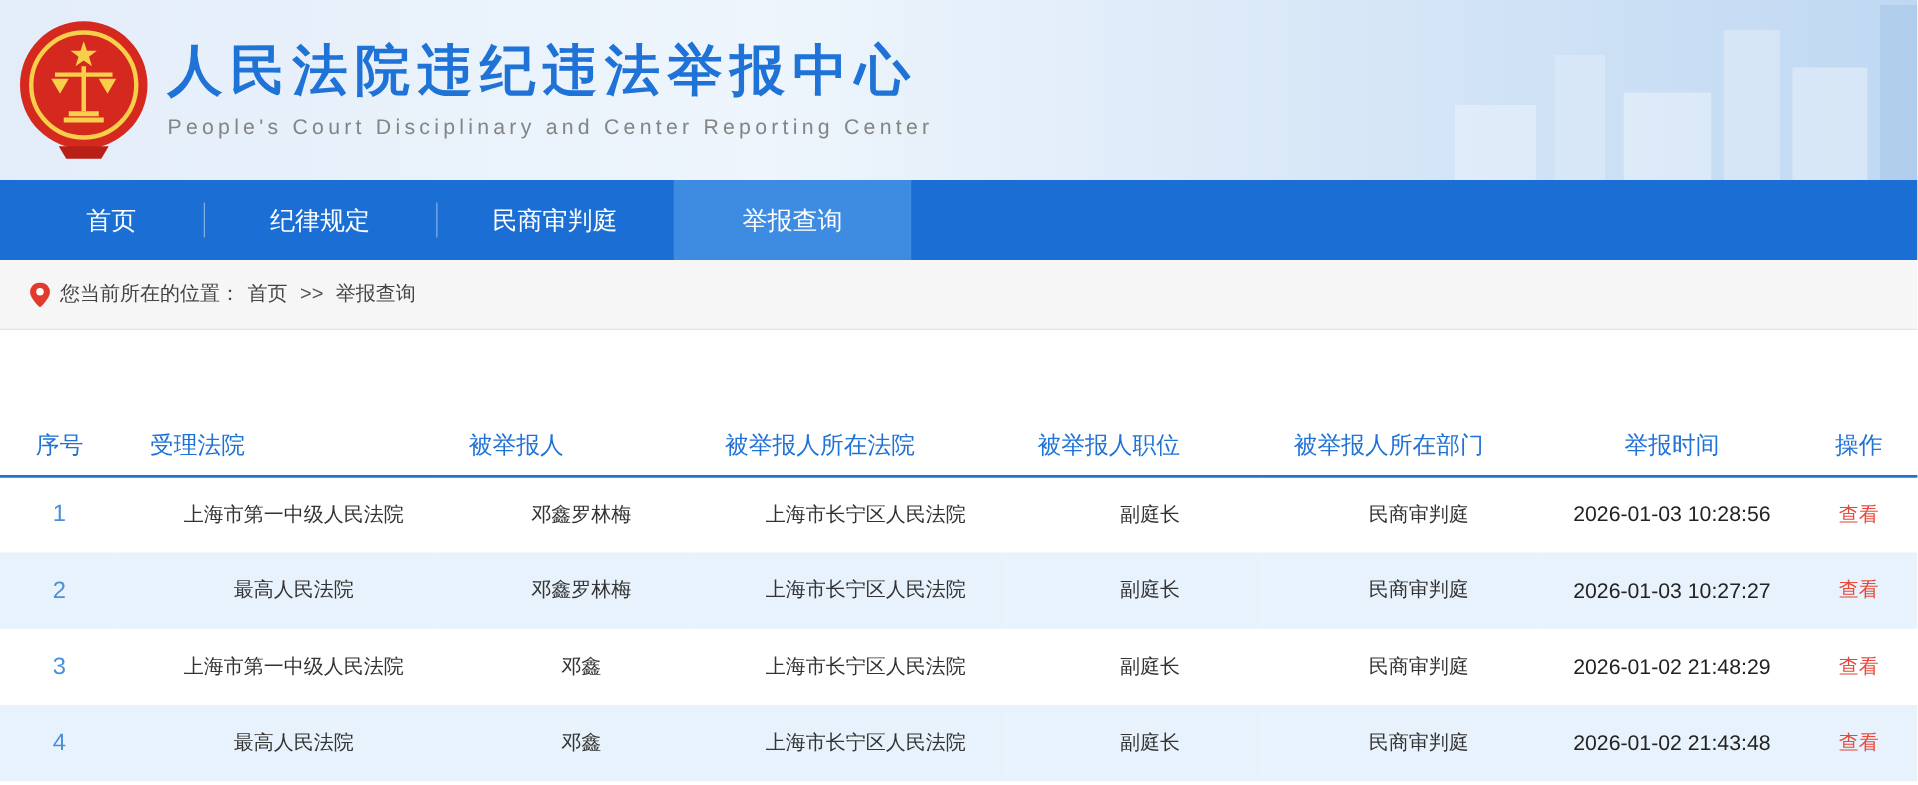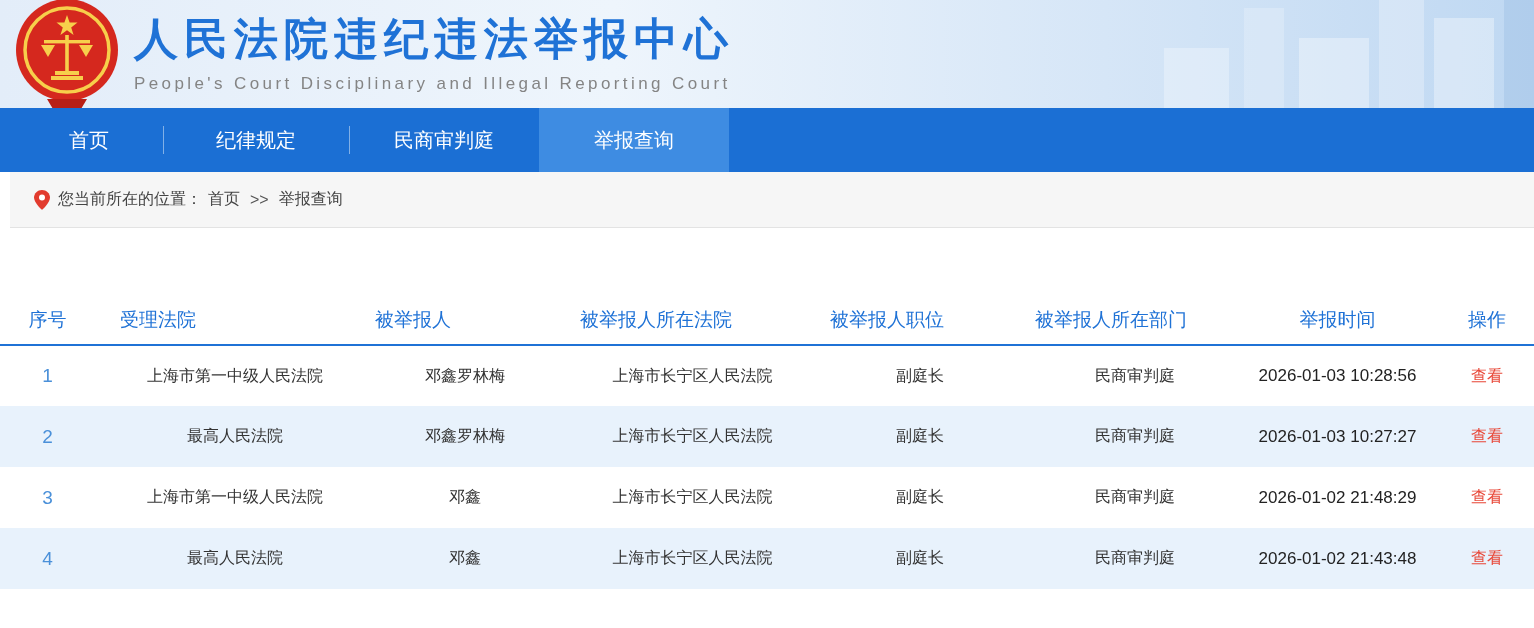--- a/index.html
+++ b/index.html
@@ -10,21 +10,21 @@
     --badge-bg:#f8e3c0;
     --badge-text:#e0812a;
     --row-alt:#e8f2fc;
   }
   *{margin:0;padding:0;box-sizing:border-box;}
   html,body{width:1534px;height:628px;overflow:hidden;}
   body{font-family:"Liberation Sans","DejaVu Sans",sans-serif;background:#fff;}
 
   
   .site-header{
-    position:relative;height:108px;
+    position:relative;height:144px;
     background:linear-gradient(90deg,#e3edf9 0%,#eef5fc 40%,#d6e6f7 72%,#bfd8f2 100%);
     display:flex;align-items:center;padding-left:14px;overflow:hidden;
   }
   .emblem{width:106px;height:118px;flex:0 0 auto;position:relative;z-index:2;}
   .titles{margin-left:14px;z-index:2;}
   .site-title{
     color:var(--accent);font-size:44px;font-weight:bold;letter-spacing:6px;line-height:1.15;
   }
   .site-subtitle{
     color:#848484;font-size:17px;letter-spacing:3.4px;margin-top:10px;white-space:nowrap;
@@ -63,21 +63,21 @@
   .user-badge{
     position:absolute;right:42px;bottom:0;width:190px;height:82px;
     background:var(--badge-bg);border-radius:8px 8px 0 0;
     color:var(--badge-text);font-size:22px;font-weight:bold;
     display:flex;justify-content:center;padding-top:18px;cursor:pointer;letter-spacing:2px;
   }
 
   
   .breadcrumb-bar{
     height:56px;background:#f6f6f6;border-bottom:1px solid #e3e3e3;
-    display:flex;align-items:center;padding-left:24px;font-size:16px;color:#444;margin-left:10px;
+    display:flex;align-items:center;padding-left:24px;font-size:16px;color:#444;
   }
   .pin-icon{width:16px;height:20px;margin-right:8px;flex:0 0 auto;}
   .crumb{margin-right:6px;}
   .crumb-link{color:#444;text-decoration:none;cursor:pointer;margin-right:10px;}
   .crumb-sep{margin-right:10px;color:#555;}
 
   
   .table-wrap{padding:67px 0 0 0;}
   table{width:100%;border-collapse:collapse;table-layout:fixed;}
   thead tr{border-bottom:2px solid var(--accent);}
@@ -114,21 +114,21 @@
       <rect x="30" y="45" width="46" height="3.4"></rect>
       <path d="M27 50 h14 l-7 12 z"></path>
       <path d="M65 50 h14 l-7 12 z"></path>
       <rect x="41" y="76" width="24" height="4"></rect>
       <rect x="37" y="81" width="32" height="4"></rect>
     </g>
     <path d="M33 104 h40 l-6 10 h-28 z" fill="#b81f16"></path>
   </svg>
   <div class="titles">
     <h1 class="site-title">人民法院违纪违法举报中心</h1>
-    <div class="site-subtitle">People's Court Disciplinary and Illegal Reporting Court</div>
+    <div class="site-subtitle">People's Court Disciplinary and Center Reporting Center</div>
   </div>
   <div class="skyline">
     <div class="b1"></div>
       <div class="b2"></div>
       <div class="b3"></div>
     <div class="b4"></div>
       <div class="b5"></div>
       <div class="b6"></div>
   </div>
 </header>

